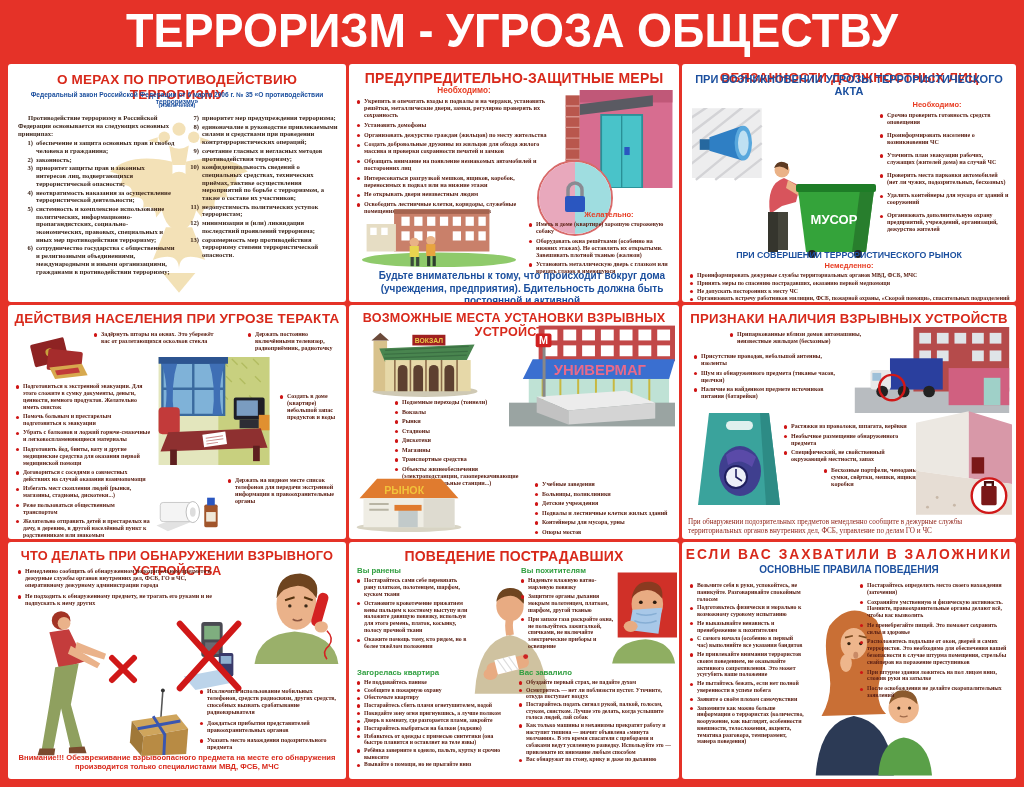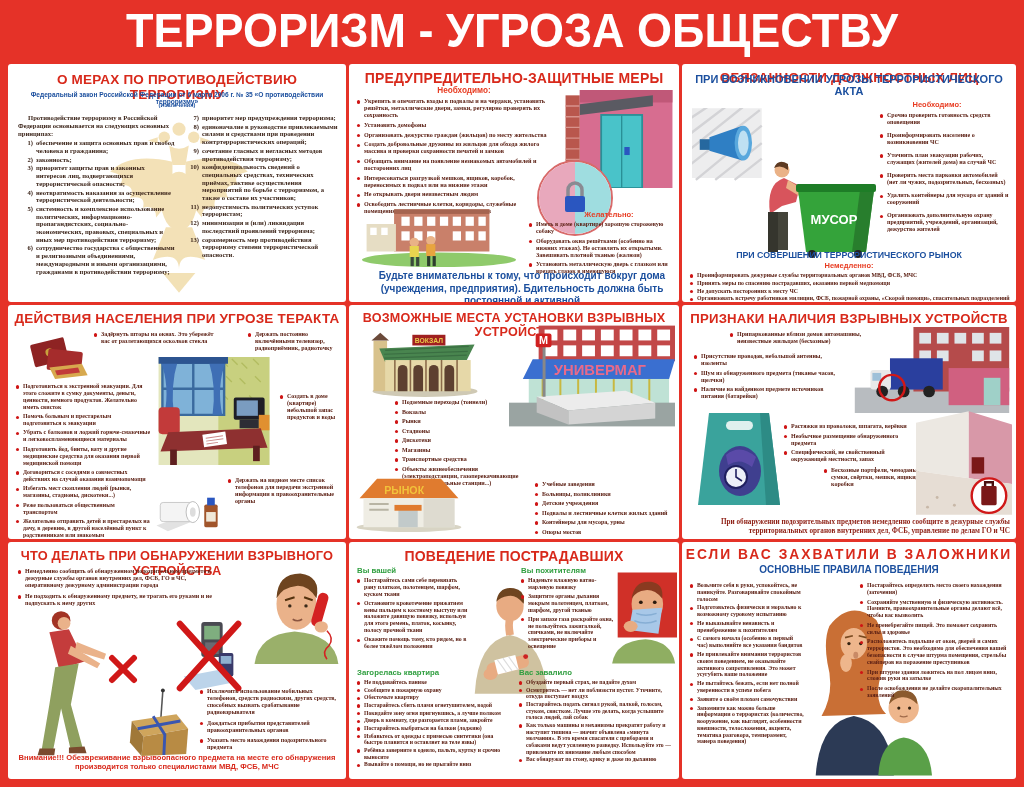--- a/index.html
+++ b/index.html
@@ -18,21 +18,21 @@
   .lbl{color:#e83c22;font-family:"Liberation Sans",sans-serif;font-weight:bold;text-align:center}
   .ul{list-style:none;margin:0;padding:0;font-weight:bold;color:#5c2014}
   .ul li{position:relative;padding-left:7px;margin-bottom:2.5px;line-height:1.17}
   .ul li::before{content:"";position:absolute;left:0;top:2.4px;width:3.2px;height:3.2px;border-radius:50%;background:#cf1515}
   .num li{display:flex;padding-left:0;margin-bottom:1px}
   .num li::before{display:none}
   .num .n{flex:0 0 15px;text-align:right;padding-right:3px}
   .law-text{color:#3c251a}
   .f-blue{color:#1b4f9e;font-family:"Liberation Sans",sans-serif;font-weight:bold;text-align:center;line-height:1.25}
   .f-red{color:#d8291b;font-family:"Liberation Sans",sans-serif;font-weight:bold;text-align:center;line-height:1.25}
-  .f-maroon{color:#8e1f14;font-weight:bold;text-align:right;line-height:1.25}
+  .f-maroon{color:#8e1f14;font-weight:normal;text-align:left;line-height:1.25}
   svg{display:block}
 </style>
 </head>
 <body>
 
 <div class="main-title">ТЕРРОРИЗМ - УГРОЗА ОБЩЕСТВУ</div>
 
 <div class="grid">
 
   <section class="panel">
@@ -497,21 +497,21 @@
     <ul class="ul abs" style="left:192px;top:146px;width:140px;font-size:6.0px">
         <li style="margin-bottom:3.5px"><span>Исключить использование мобильных телефонов, средств радиосвязи, других средств, способных вызвать срабатывание радиовзрывателя</span></li>
         <li style="margin-bottom:3.5px"><span>Дождаться прибытия представителей правоохранительных органов</span></li>
         <li style="margin-bottom:3.5px"><span>Указать место нахождения подозрительного предмета</span></li>
       </ul>
     <div class="abs f-red" style="left:8px;right:8px;top:211px;font-size:7.6px">Внимание!!! Обезвреживание взрывоопасного предмета на месте его обнаружения производится только специалистами МВД, ФСБ, МЧС</div>
   </section>
 
   <section class="panel">
     <h2 class="pt" style="top:6px;font-size:14px">ПОВЕДЕНИЕ ПОСТРАДАВШИХ</h2>
-    <div class="abs" style="left:8px;top:24px;font-size:7.8px;color:#2f9e3f;font-family:'Liberation Sans',sans-serif;font-weight:bold">Вы вашей</div>
+    <div class="abs" style="left:8px;top:24px;font-size:7.8px;color:#2f9e3f;font-family:'Liberation Sans',sans-serif;font-weight:bold">Вы ранены</div>
     <ul class="ul abs" style="left:8px;top:35px;width:112px;font-size:5.8px">
         <li><span>Постарайтесь сами себе перевязать рану платком, полотенцем, шарфом, куском ткани</span></li>
         <li><span>Остановите кровотечение прижатием вены пальцем к костному выступу или наложите давящую повязку, используя для этого ремень, платок, косынку, полосу прочной ткани</span></li>
         <li><span>Окажите помощь тому, кто рядом, но в более тяжёлом положении</span></li>
       </ul>
     <svg class="abs" style="left:116px;top:42px" width="90" height="110" viewBox="0 0 92 112">
       <ellipse cx="46" cy="22" rx="14" ry="16" fill="#e8ab82"></ellipse>
       <path d="M32 18 Q34 2 50 4 Q62 6 60 20 Q52 10 44 12 Q36 13 32 18Z" fill="#6e441f"></path>
       <path d="M10 112 Q13 58 46 52 Q80 58 84 112 Z" fill="#cfc2a0"></path>
       <path d="M46 52 Q44 40 46 36" stroke="#e8ab82" stroke-width="8" fill="none"></path>

